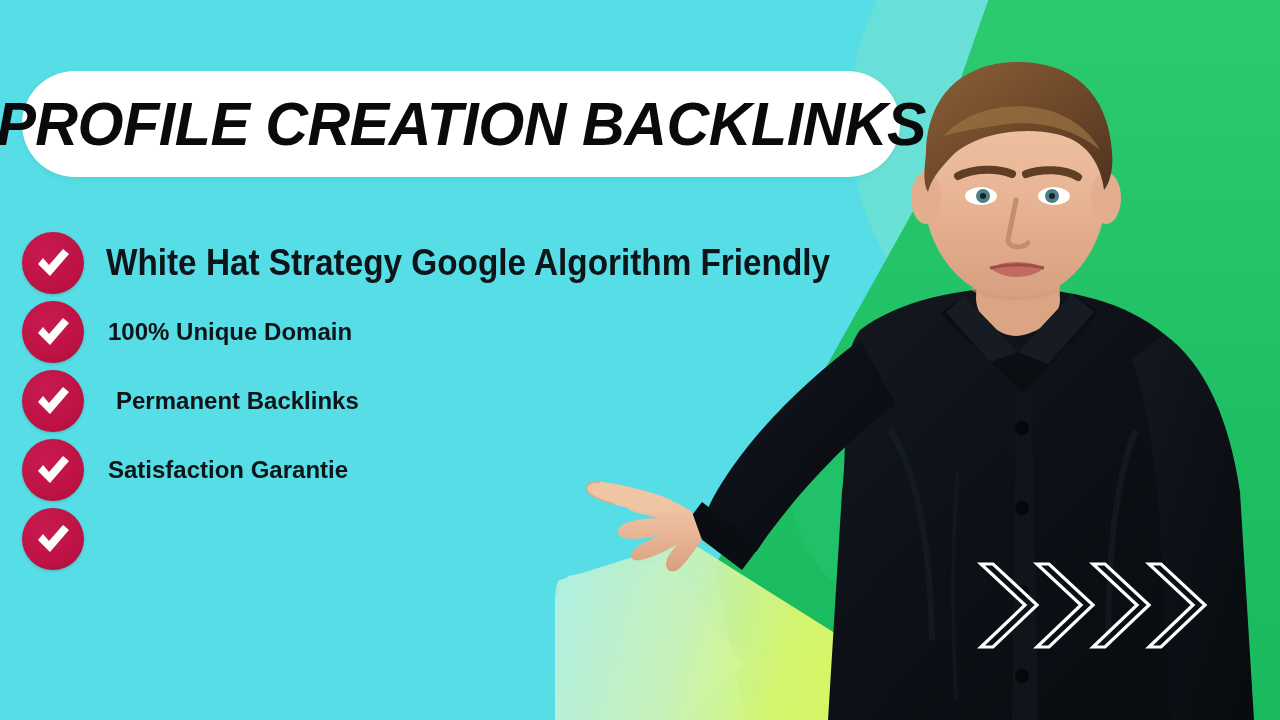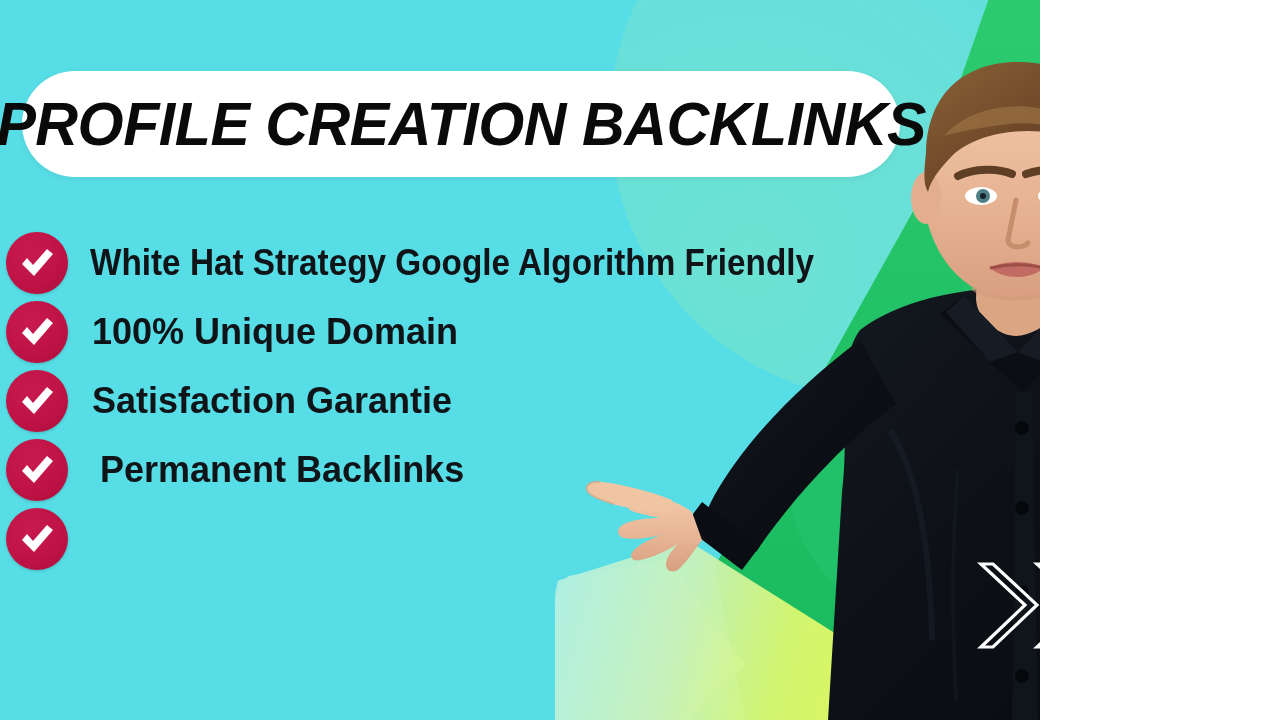--- a/index.html
+++ b/index.html
@@ -6,21 +6,21 @@
     margin: 0;
     padding: 0;
     background: #ffffff;
   }
   body {
     font-family: "Liberation Sans", sans-serif;
   }
 
   #banner {
     position: relative;
-    width: 1040px;
+    width: 1280px;
     height: 720px;
     overflow: hidden;
     background: #57DDE5;
   }
 
   
   .bg-layer {
     position: absolute;
     inset: 0;
     overflow: hidden;
@@ -109,21 +109,21 @@
     letter-spacing: -0.5px;
     color: #0A0A0A;
     white-space: nowrap;
     transform: scaleX(0.97);
     line-height: 1;
   }
 
   
   #feature-list {
     position: absolute;
-    left: 0;
+    left: 16px;
     top: 228px;
     width: 920px;
   }
   .feature-row {
     position: relative;
     display: flex;
     align-items: center;
     height: 69px;
   }
   .check-badge {
@@ -152,21 +152,21 @@
     line-height: 1;
   }
   
   .feature-row.condensed .feature-label {
     font-size: 37px;
     transform: scaleX(0.90);
     transform-origin: left center;
     margin-left: 22px;
   }
   .feature-row.wide .feature-label {
-    font-size: 36px;
+    font-size: 24px;
     margin-left: 24px;
   }
   .feature-row.wide.indent .feature-label {
     margin-left: 32px;
   }
 
   
   #model-figure {
     position: absolute;
     left: 560px;
@@ -321,40 +321,40 @@
 
     <div class="feature-row wide">
       <span class="check-badge">
         <svg viewBox="0 0 40 40" xmlns="http://www.w3.org/2000/svg" aria-hidden="true">
           <path d="M5 21 L10 15 L16 22 L30 6 L36 11 L17 33 Z" fill="#FFFFFF"></path>
         </svg>
       </span>
       <span class="feature-label">100% Unique Domain</span>
     </div>
 
+    <div class="feature-row wide indent">
+      <span class="check-badge">
+        <svg viewBox="0 0 40 40" xmlns="http://www.w3.org/2000/svg" aria-hidden="true">
+          <path d="M5 21 L10 15 L16 22 L30 6 L36 11 L17 33 Z" fill="#FFFFFF"></path>
+        </svg>
+      </span>
+      <span class="feature-label"> Permanent Backlinks</span>
+    </div>
+
     <div class="feature-row wide">
       <span class="check-badge">
         <svg viewBox="0 0 40 40" xmlns="http://www.w3.org/2000/svg" aria-hidden="true">
           <path d="M5 21 L10 15 L16 22 L30 6 L36 11 L17 33 Z" fill="#FFFFFF"></path>
         </svg>
       </span>
       <span class="feature-label">Satisfaction Garantie</span>
     </div>
 
     <div class="feature-row wide indent">
       <span class="check-badge">
         <svg viewBox="0 0 40 40" xmlns="http://www.w3.org/2000/svg" aria-hidden="true">
           <path d="M5 21 L10 15 L16 22 L30 6 L36 11 L17 33 Z" fill="#FFFFFF"></path>
         </svg>
       </span>
-      <span class="feature-label"> Permanent Backlinks</span>
-    </div>
-
-    <div class="feature-row wide indent">
-      <span class="check-badge">
-        <svg viewBox="0 0 40 40" xmlns="http://www.w3.org/2000/svg" aria-hidden="true">
-          <path d="M5 21 L10 15 L16 22 L30 6 L36 11 L17 33 Z" fill="#FFFFFF"></path>
-        </svg>
-      </span>
     </div>
 
   </div>
 </div>
 
 </body></html>

